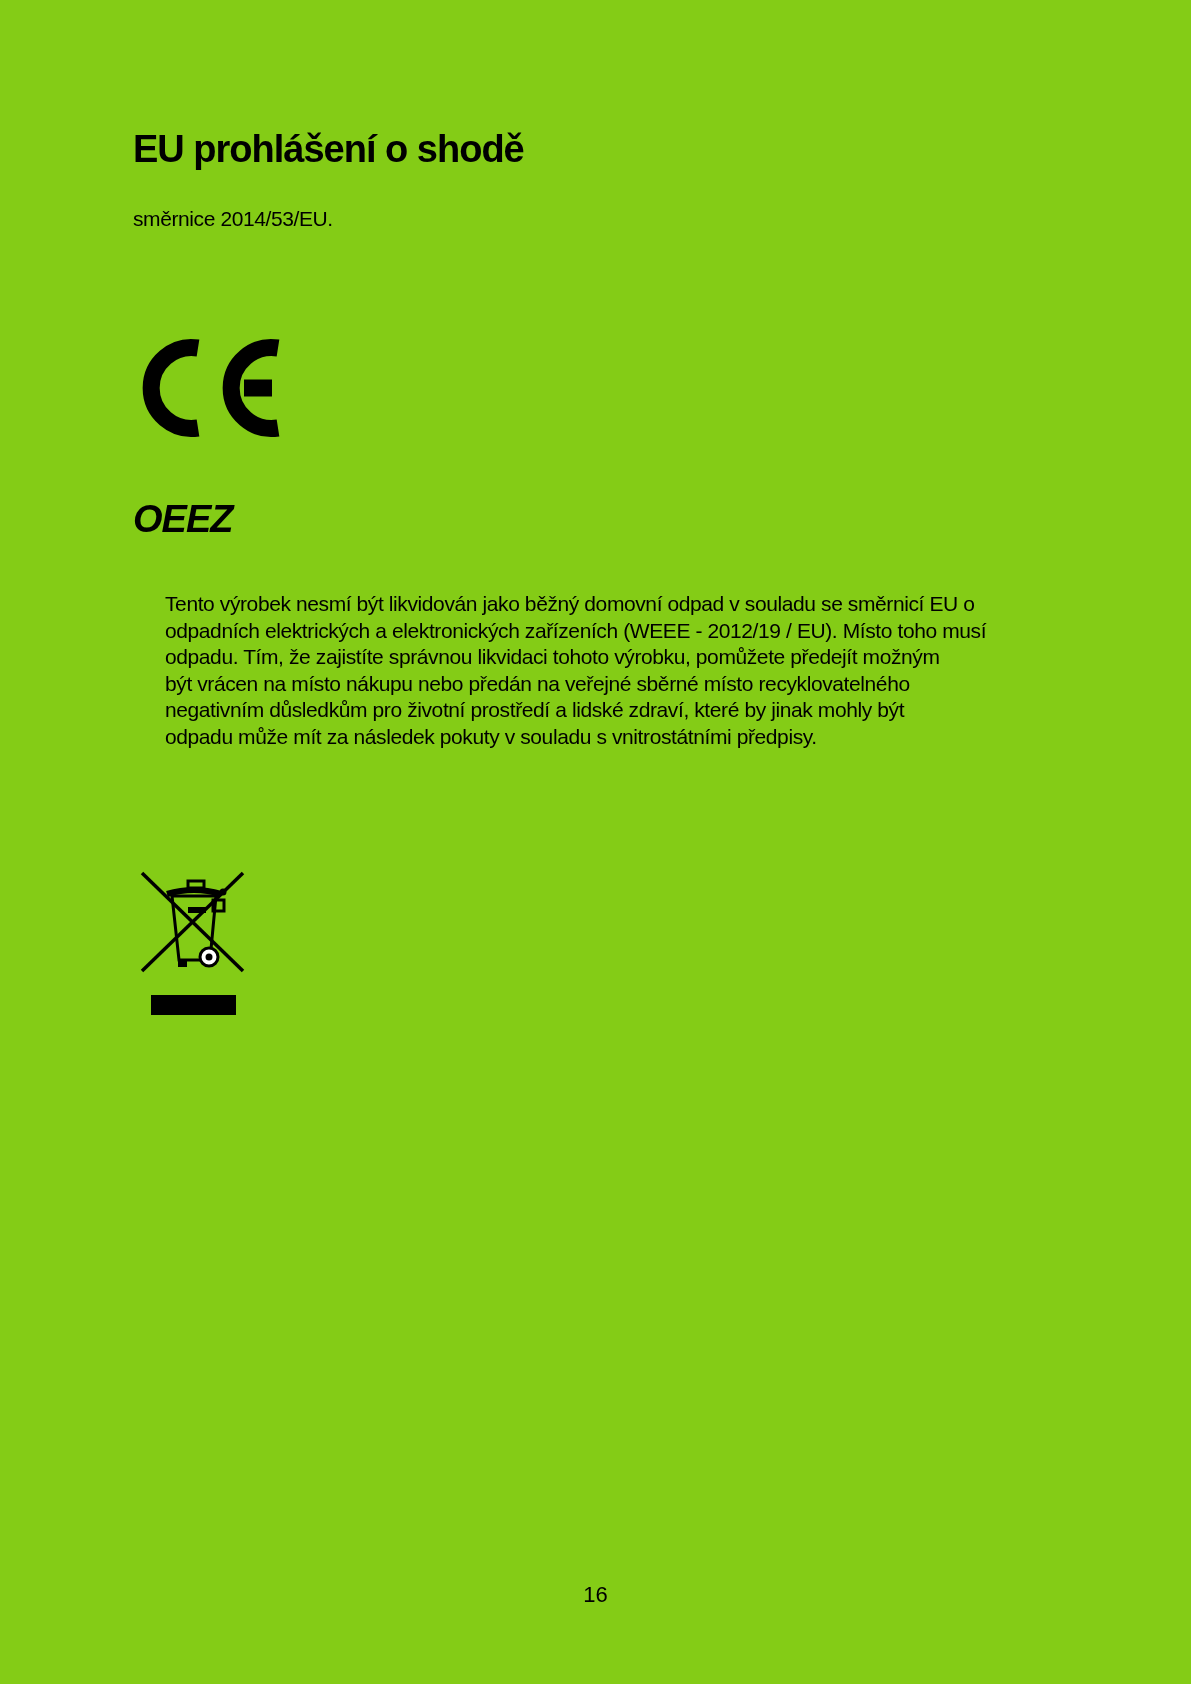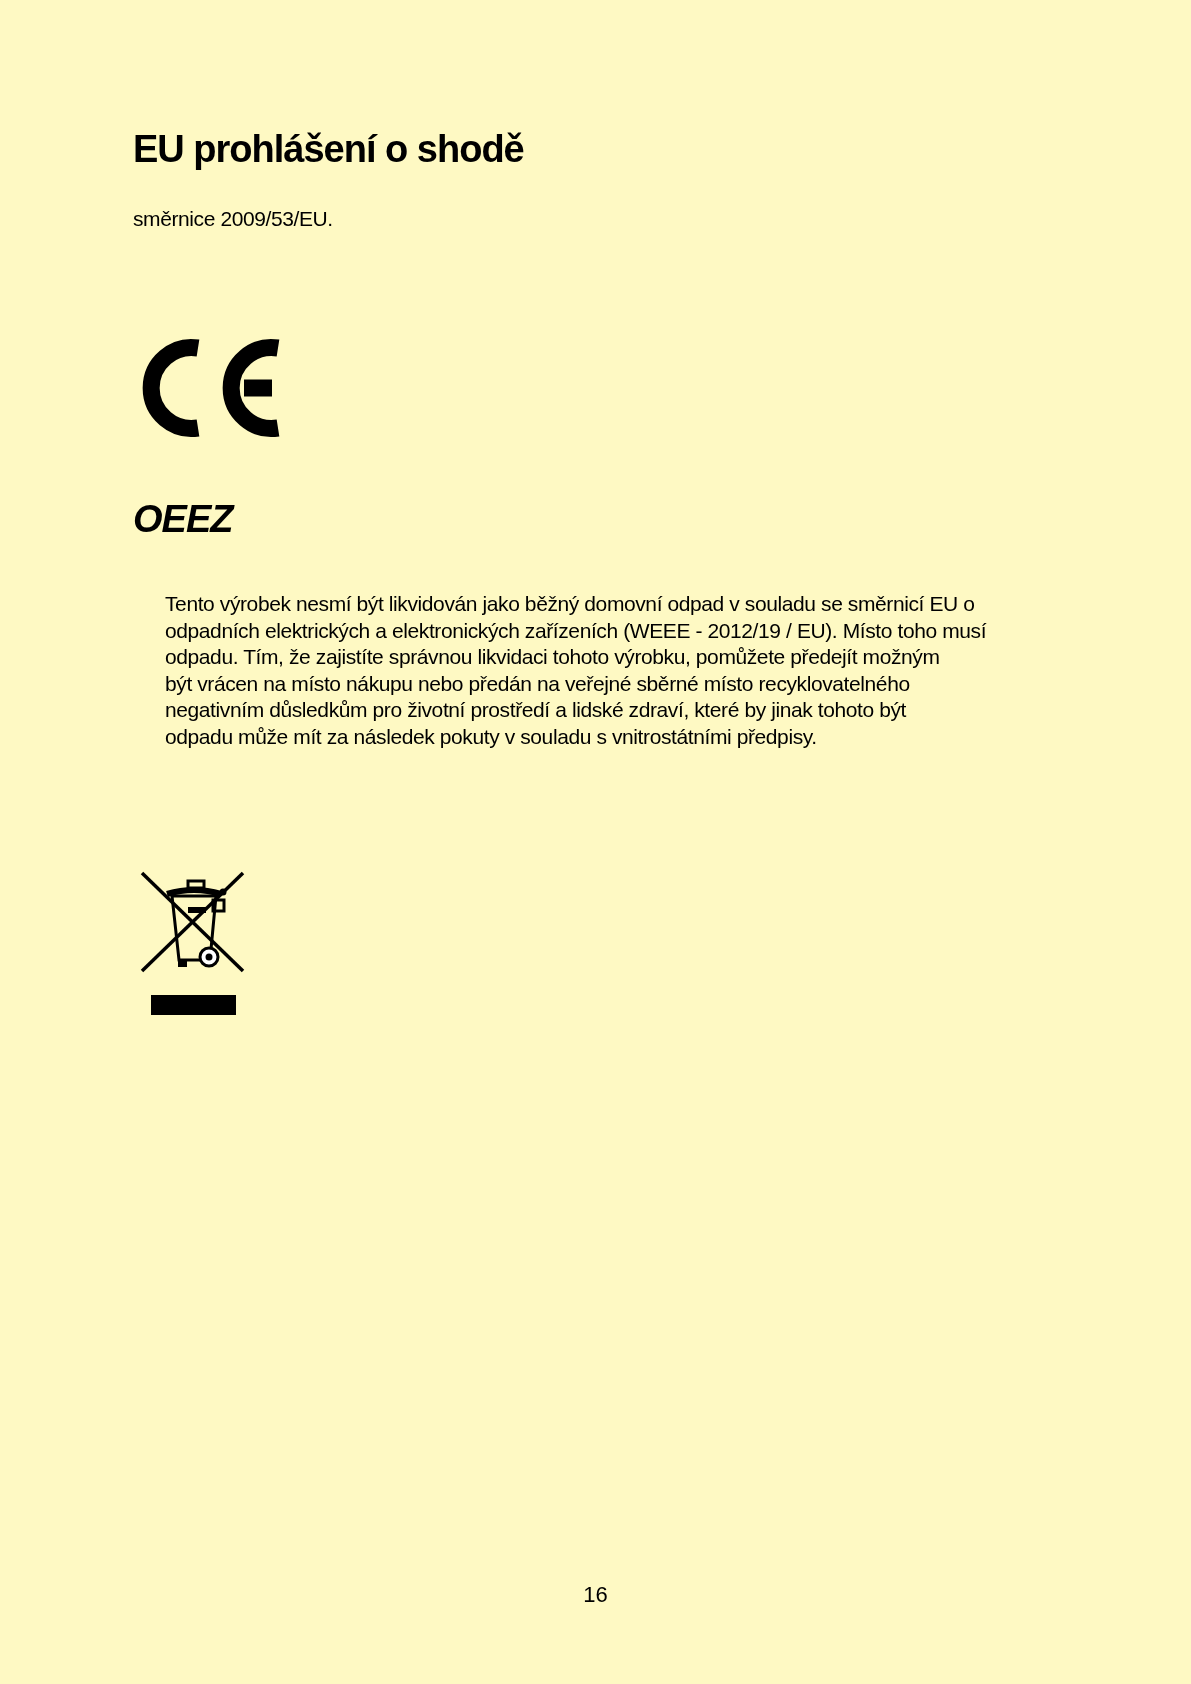--- a/index.html
+++ b/index.html
@@ -1,21 +1,21 @@
 <!DOCTYPE html>
 <html><head>
 <meta charset="utf-8">
 <style>
   html, body { margin: 0; padding: 0; background: #888; }
   .page {
     position: relative;
     width: 1191px;
     height: 1684px;
     margin: 0 auto;
-    background: #fef9c3;
+    background: #84cc16;
     color: #000000;
     font-family: "Liberation Sans", "DejaVu Sans", sans-serif;
     overflow: hidden;
   }
   .heading {
     position: absolute;
     left: 133px;
     margin: 0;
     font-weight: bold;
     font-size: 38px;
@@ -48,37 +48,37 @@
   }
 </style>
 </head>
 <body>
 
 <div class="page">
 
   <h1 class="heading" id="eu-title">EU prohlášení o shodě</h1>
 
   <div class="para" id="eu-paragraph">
-    <div>směrnice 2009/53/EU.</div>
+    <div>směrnice 2014/53/EU.</div>
   </div>
 
   <svg class="icon-block" id="ce-mark-icon" width="150" height="102" viewBox="0 0 150 102">
     <path d="M 58 11 A 40.5 40.5 0 1 0 58 91" fill="none" stroke="#000000" stroke-width="17" stroke-linecap="butt"></path>
     <path d="M 138 11 A 40.5 40.5 0 1 0 138 91" fill="none" stroke="#000000" stroke-width="17" stroke-linecap="butt"></path>
     <rect x="104" y="42.5" width="28" height="17" fill="#000000"></rect>
   </svg>
 
   <h2 class="heading" id="oeez-title">OEEZ</h2>
 
   <div class="para" id="oeez-paragraph">
     <div>Tento výrobek nesmí být likvidován jako běžný domovní odpad v souladu se směrnicí EU o</div>
     <div>odpadních elektrických a elektronických zařízeních (WEEE - 2012/19 / EU). Místo toho musí</div>
     <div>odpadu. Tím, že zajistíte správnou likvidaci tohoto výrobku, pomůžete předejít možným</div>
     <div>být vrácen na místo nákupu nebo předán na veřejné sběrné místo recyklovatelného</div>
-    <div>negativním důsledkům pro životní prostředí a lidské zdraví, které by jinak tohoto být</div>
+    <div>negativním důsledkům pro životní prostředí a lidské zdraví, které by jinak mohly být</div>
     <div>odpadu může mít za následek pokuty v souladu s vnitrostátními předpisy.</div>
   </div>
 
   <svg class="icon-block" id="weee-bin-icon" width="110" height="150" viewBox="0 0 110 150">
 
     <polygon points="33,28 77,28 71,92 40,92" fill="none" stroke="#000000" stroke-width="3"></polygon>
 
     <path d="M28,26 Q55,18 82,26" fill="none" stroke="#000000" stroke-width="6"></path>
 
     <rect x="49" y="13" width="16" height="7" fill="none" stroke="#000000" stroke-width="3"></rect>

